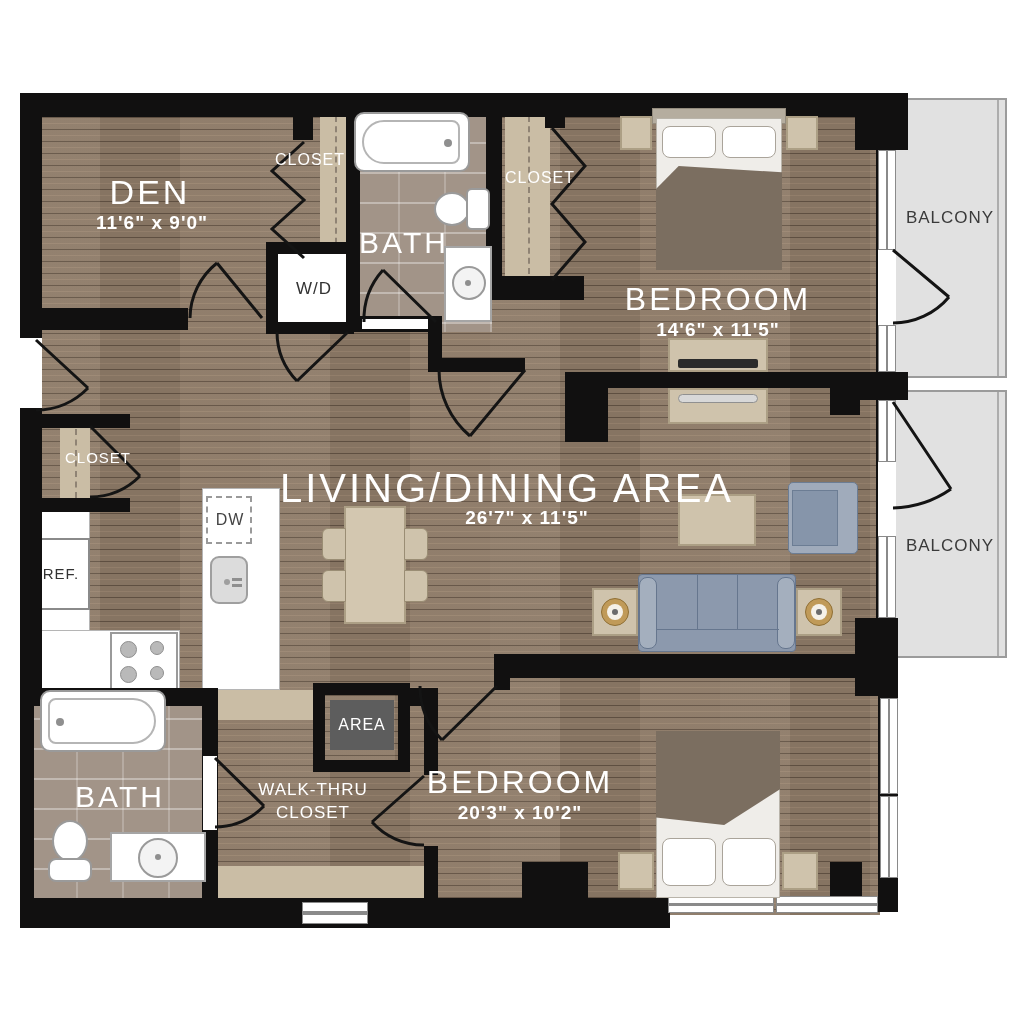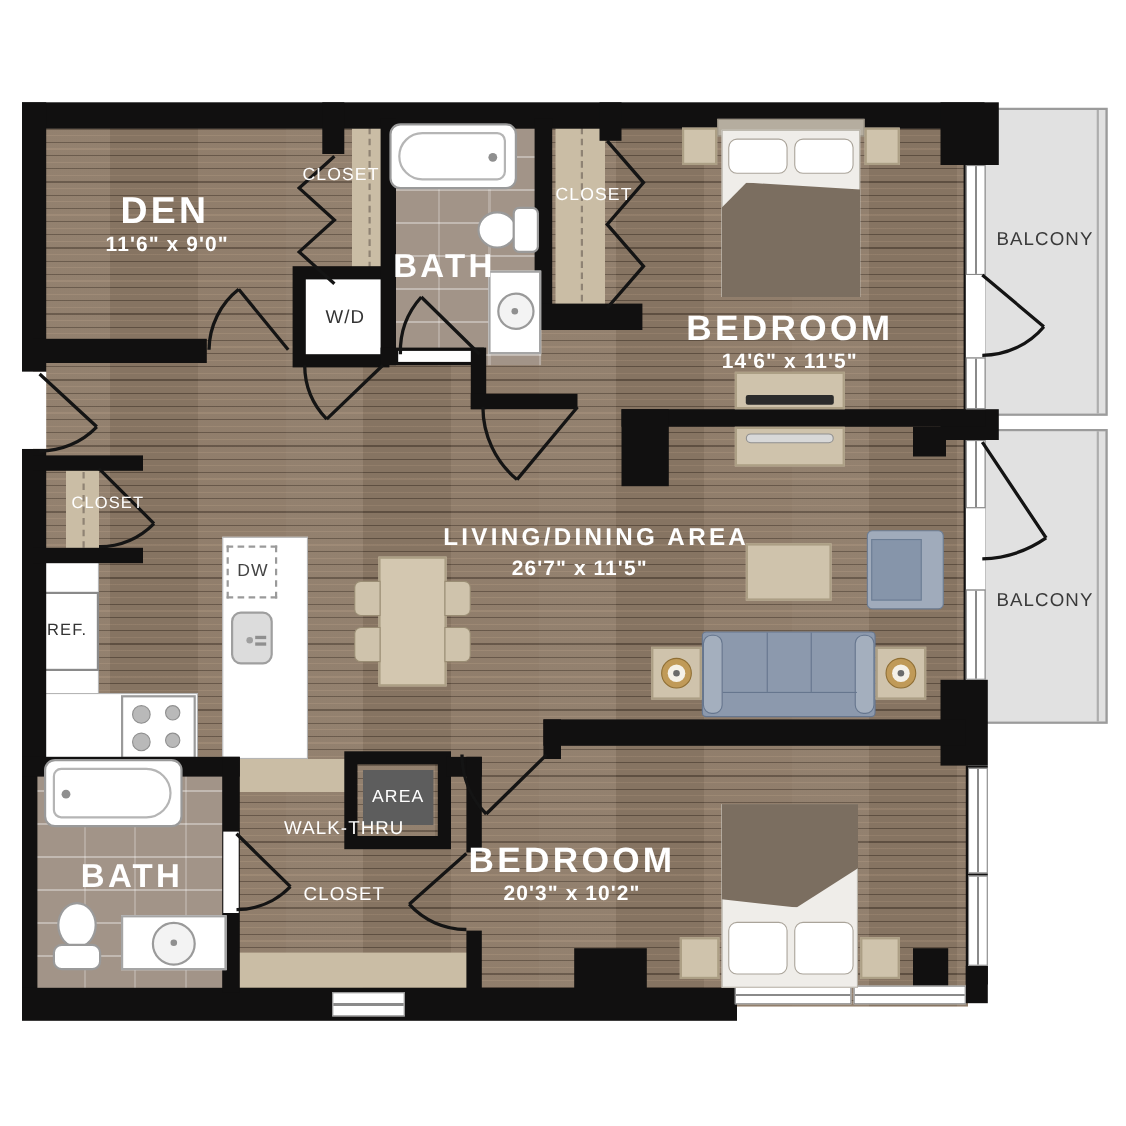--- a/index.html
+++ b/index.html
@@ -17,21 +17,21 @@
       repeating-linear-gradient(90deg, rgba(255,255,255,0.22) 0 2px, rgba(0,0,0,0) 2px 46px);}
   .beige{background:#cabda5;}
   .beige:after{content:"";position:absolute;top:4px;bottom:4px;left:50%;width:0;
     border-left:2px dashed #8f8374;}
   .balc{background:#e1e1e1;border:2px solid #9b9b9b;box-shadow:inset -6px 0 0 #e1e1e1, inset -8px 0 0 #adadad;}
   .white{background:#ffffff;}
   .winV{background:#fff;border:1px solid #8a8a8a;background-image:linear-gradient(90deg, transparent 0 45%, #8a8a8a 45% 55%, transparent 55% 100%);}
   .winH{background:#fff;border:1px solid #8a8a8a;background-image:linear-gradient(180deg, transparent 0 42%, #8a8a8a 42% 58%, transparent 58% 100%);}
   .furn{background:#cfc3ac;border:2px solid #ac9f85;}
   .lbl{position:absolute;transform:translate(-50%,-50%);white-space:nowrap;color:#fff;}
-  .room-name{font-weight:700;letter-spacing:3px;}
+  .room-name{font-weight:400;letter-spacing:3px;}
   .room-dims{font-weight:700;font-size:19px;letter-spacing:1px;}
   .small-lbl{font-weight:400;font-size:16px;letter-spacing:1px;}
   .dark{color:#3a3a3a;}
   svg.overlay{position:absolute;left:0;top:0;pointer-events:none;}
 </style>
 </head>
 <body>
 
 <div id="canvas">
 
@@ -218,25 +218,25 @@
   <div class="lbl room-name" style="left:150px;top:192px;font-size:34px;">DEN</div>
   <div class="lbl room-dims" style="left:152px;top:223px;">11'6" x 9'0"</div>
   <div class="lbl small-lbl" style="left:310px;top:160px;">CLOSET</div>
   <div class="lbl room-name" style="left:404px;top:243px;font-size:30px;">BATH</div>
   <div class="lbl small-lbl" style="left:540px;top:178px;">CLOSET</div>
   <div class="lbl room-name" style="left:718px;top:299px;font-size:32px;">BEDROOM</div>
   <div class="lbl room-dims" style="left:718px;top:330px;">14'6" x 11'5"</div>
   <div class="lbl small-lbl dark" style="left:950px;top:218px;font-size:17px;">BALCONY</div>
   <div class="lbl small-lbl" style="left:314px;top:289px;color:#333;font-size:17px;">W/D</div>
   <div class="lbl small-lbl" style="left:98px;top:457px;font-size:15px;">CLOSET</div>
-  <div class="lbl room-name" style="left:542px;top:488px;font-size:22px;">LIVING/DINING AREA</div>
+  <div class="lbl room-name" style="left:507px;top:488px;font-size:40px;">LIVING/DINING AREA</div>
   <div class="lbl room-dims" style="left:527px;top:518px;">26'7" x 11'5"</div>
   <div class="lbl small-lbl dark" style="left:950px;top:546px;font-size:17px;">BALCONY</div>
   <div class="lbl small-lbl" style="left:230px;top:520px;color:#444;">DW</div>
   <div class="lbl small-lbl" style="left:61px;top:573px;color:#333;font-size:15px;">REF.</div>
   <div class="lbl small-lbl" style="left:362px;top:725px;">AREA</div>
   <div class="lbl room-name" style="left:120px;top:797px;font-size:30px;">BATH</div>
-  <div class="lbl small-lbl" style="left:313px;top:753px;font-size:17px;">WALK-THRU</div>
+  <div class="lbl small-lbl" style="left:313px;top:790px;font-size:17px;">WALK-THRU</div>
   <div class="lbl small-lbl" style="left:313px;top:813px;font-size:17px;">CLOSET</div>
   <div class="lbl room-name" style="left:520px;top:782px;font-size:32px;">BEDROOM</div>
   <div class="lbl room-dims" style="left:520px;top:813px;">20'3" x 10'2"</div>
 
 </div>
 
 </body></html>

